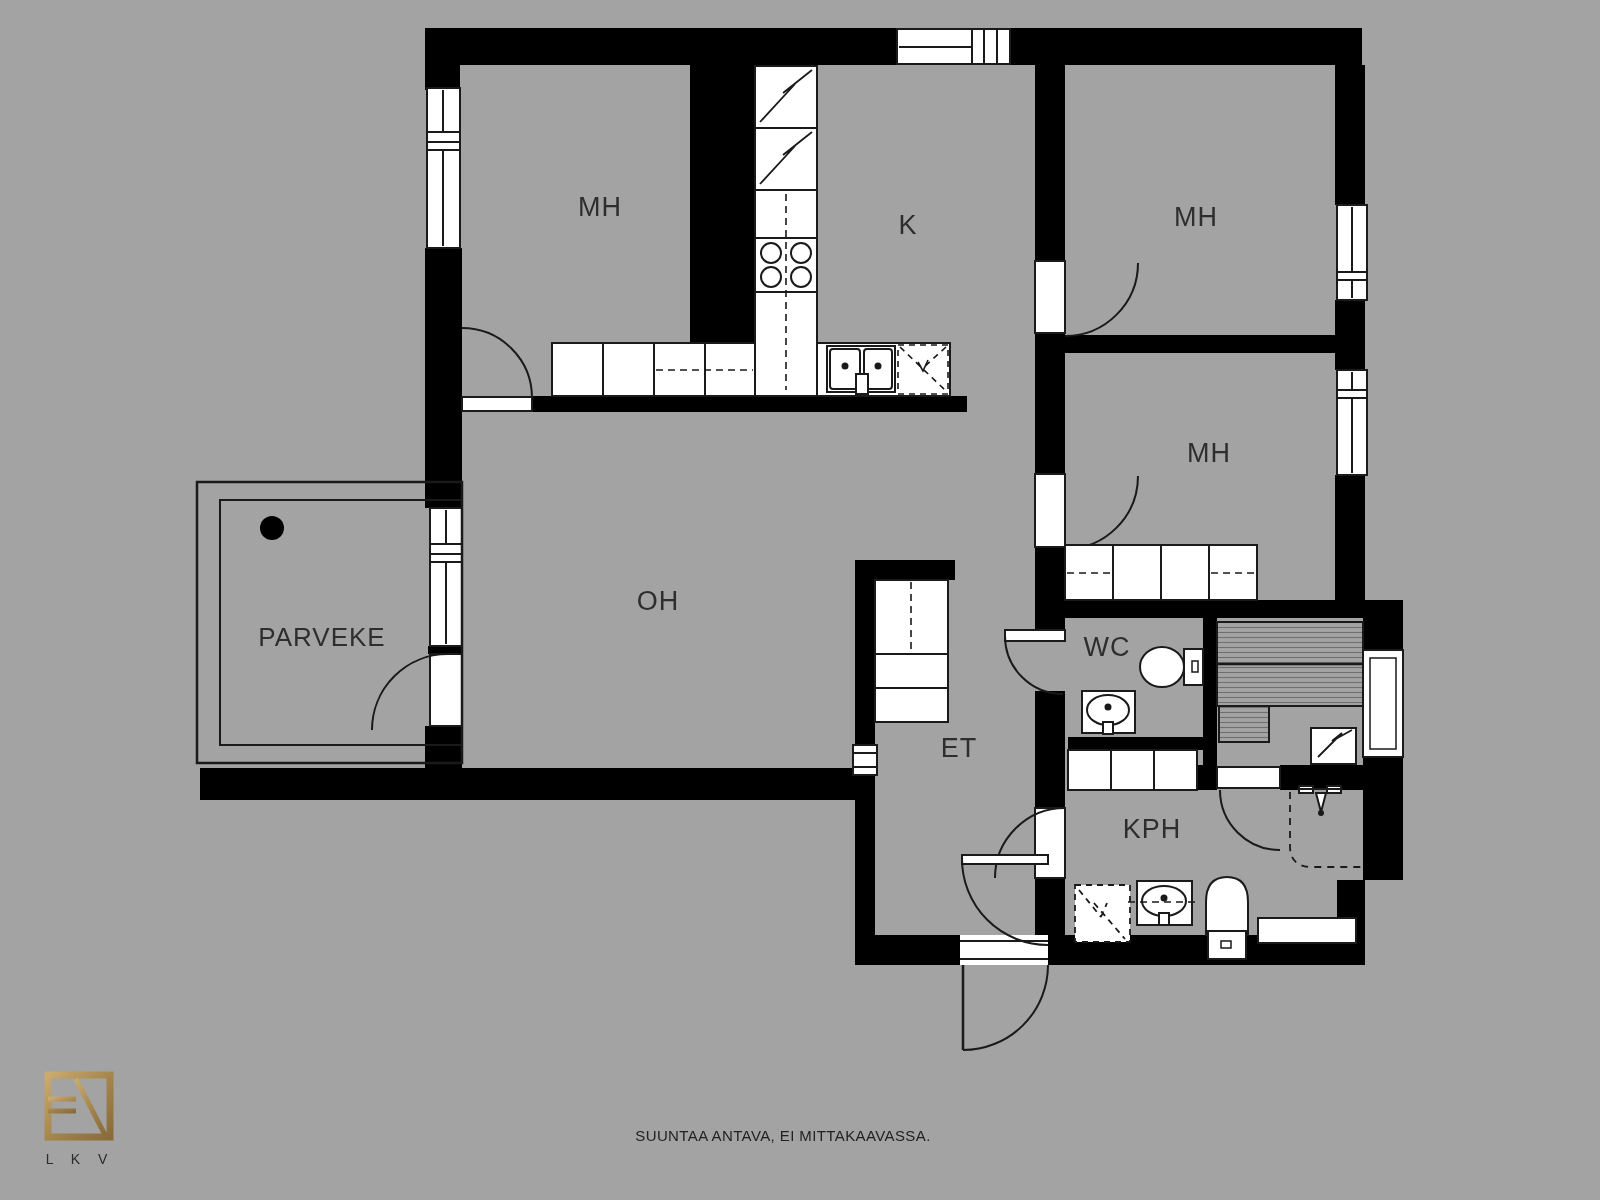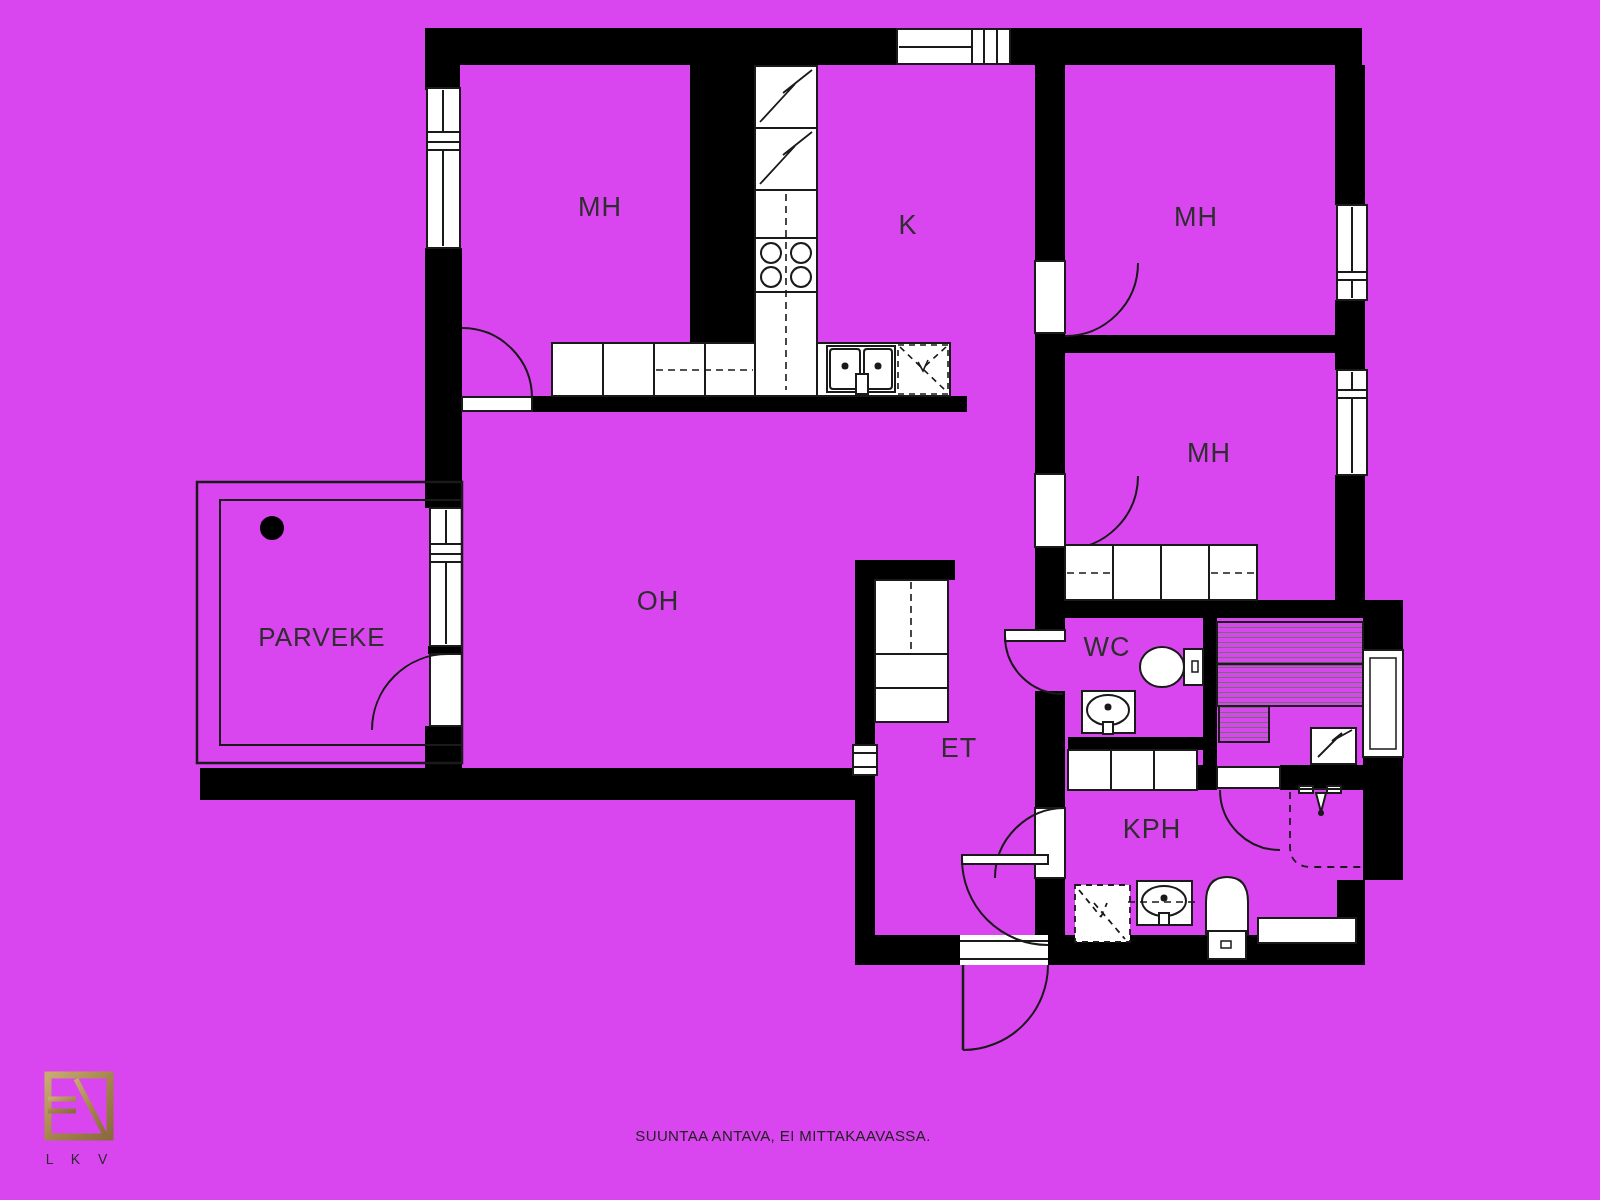--- a/index.html
+++ b/index.html
@@ -1,16 +1,16 @@
 <!DOCTYPE html>
 <html><head>
 <meta charset="utf-8">
 <style>
   html,body{margin:0;padding:0;background:#ffffff;}
-  .stage{position:relative;width:1600px;height:1200px;background:#d946ef;overflow:hidden;
+  .stage{position:relative;width:1600px;height:1200px;background:#a3a3a3;overflow:hidden;
          font-family:"Liberation Sans", sans-serif;}
   svg text{font-family:"Liberation Sans", sans-serif;fill:#2e2e2e;}
   .room-label{font-size:27px;letter-spacing:1px;}
   .small-label{font-size:26px;letter-spacing:1px;}
   .footer-label{font-size:15px;letter-spacing:0.4px;fill:#222;}
   .logo-caption{font-size:14px;letter-spacing:7px;fill:#2b2b2b;}
 </style>
 </head>
 <body>
 

